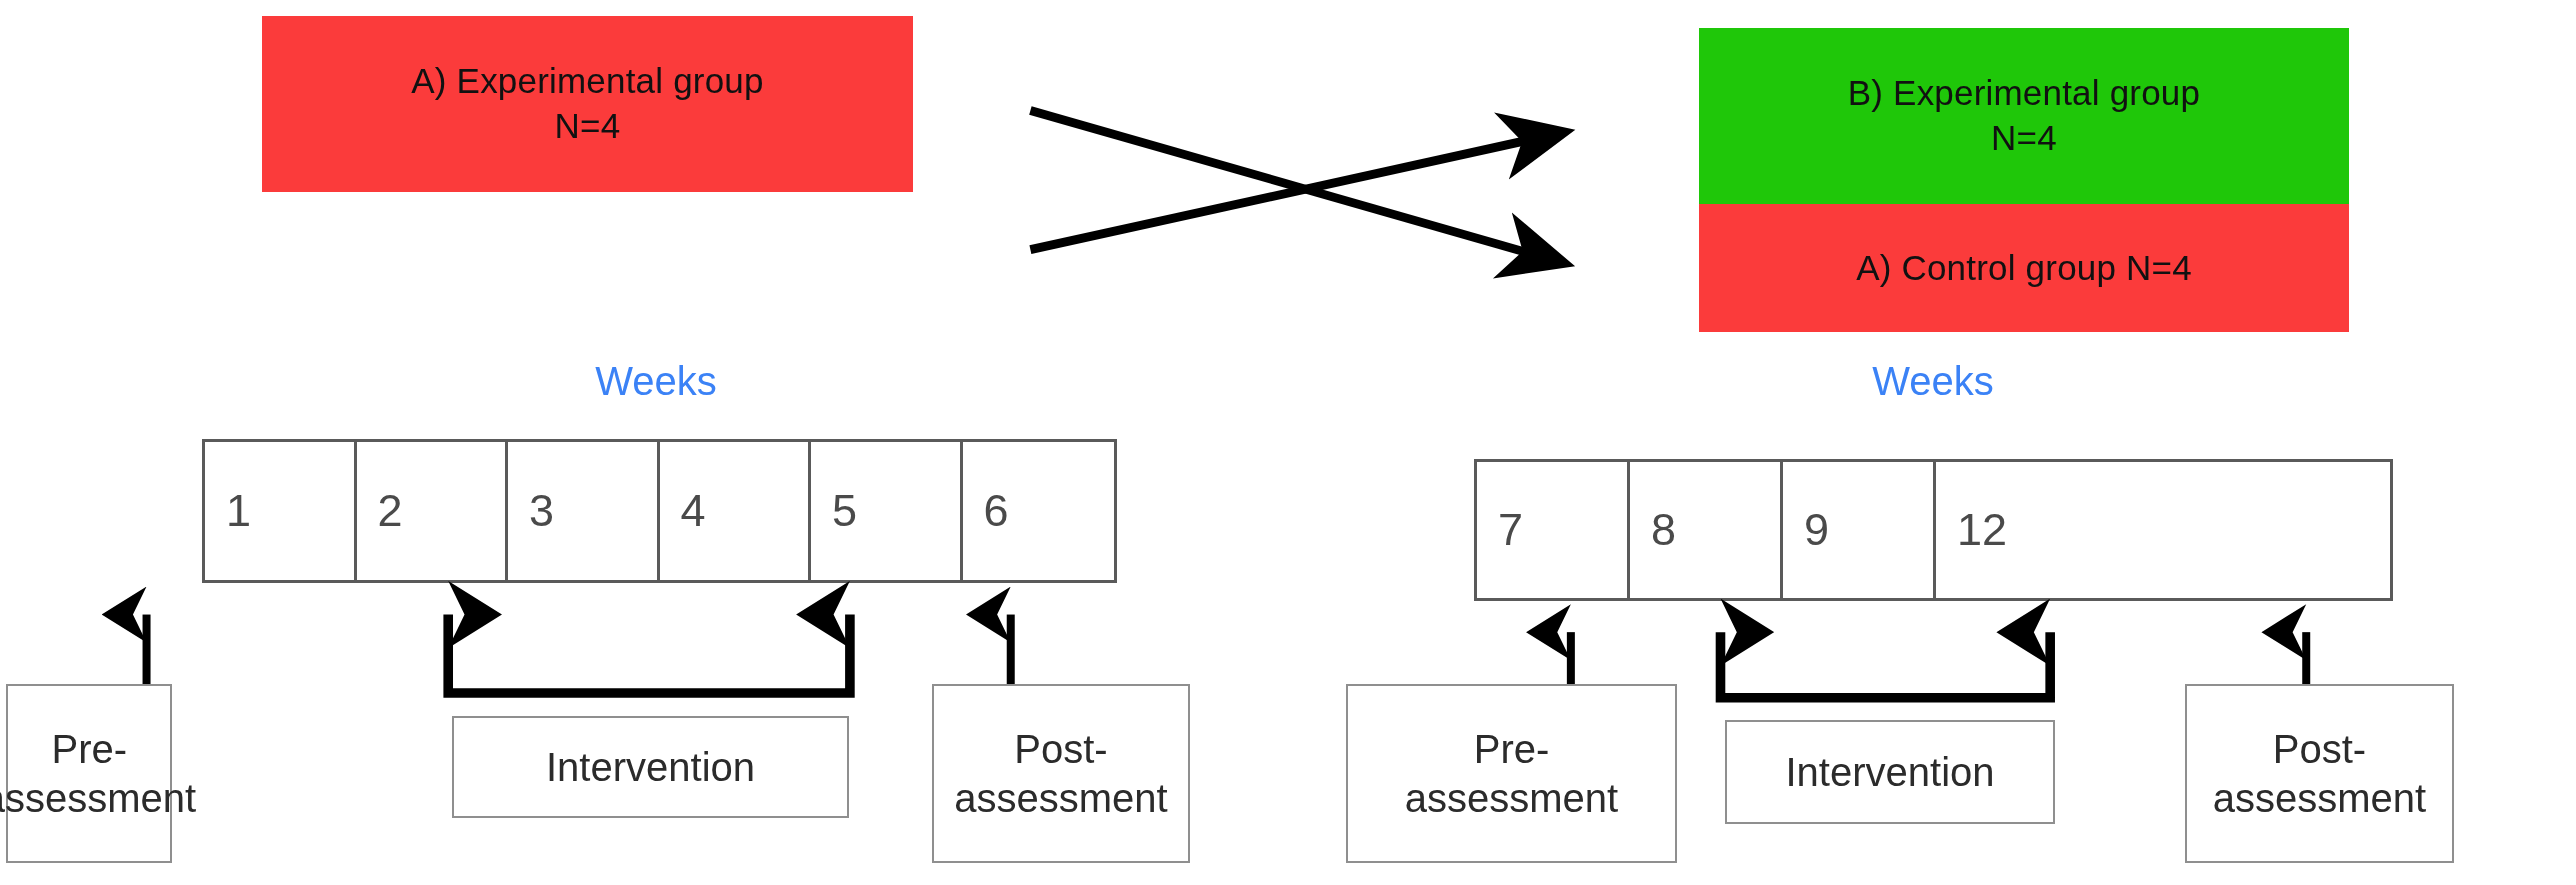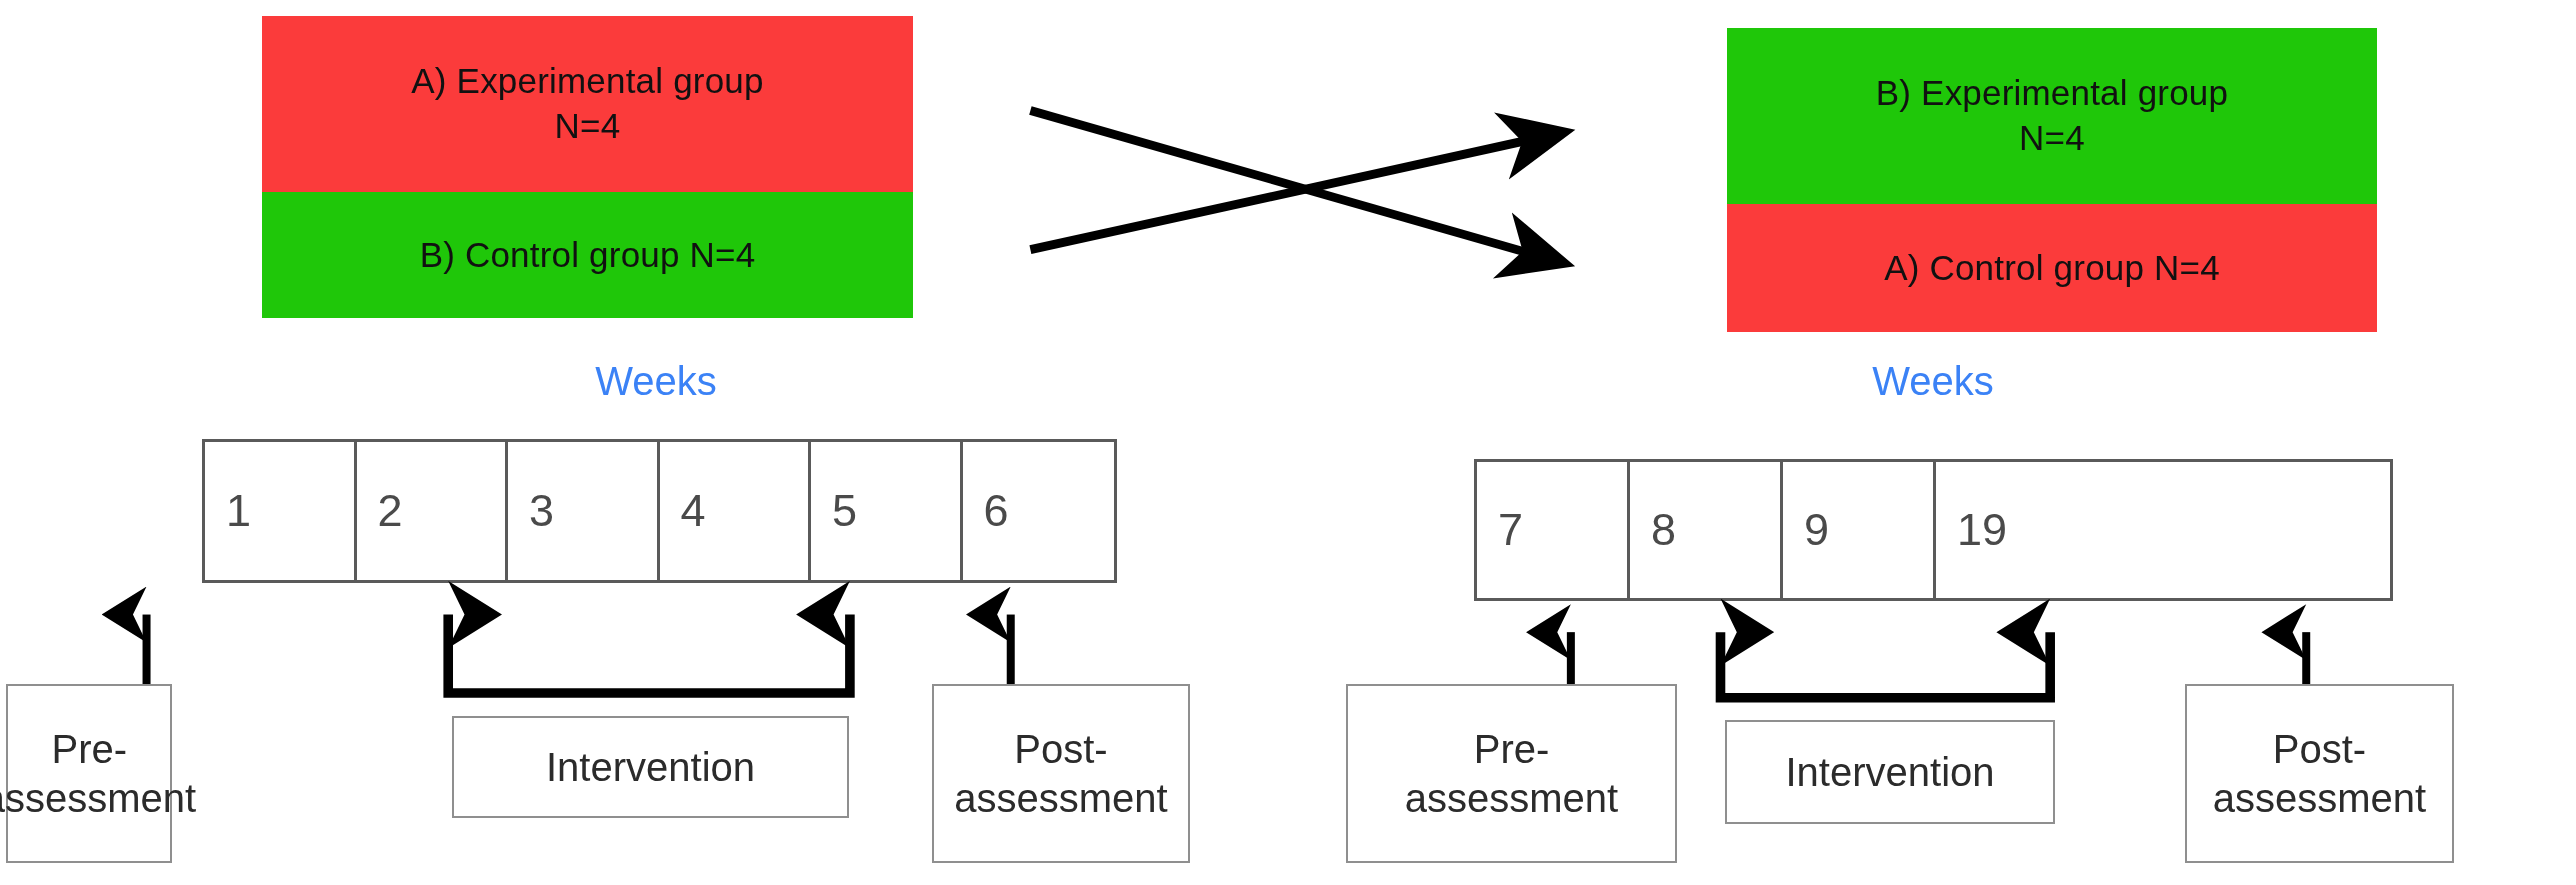--- a/index.html
+++ b/index.html
@@ -12,21 +12,21 @@
   .band{display:flex;align-items:center;justify-content:center;text-align:center;
         font-size:35px;line-height:1.28;letter-spacing:0.2px;color:#111111;}
   .band.red{background:#fb3b3b;}
   .band.green{background:#1fc709;}
   .band .txt{white-space:pre-line;padding:0 11.2px;}
 
   #groupbox-left{left:262px;top:16px;width:651px;height:302px;}
   #groupbox-left .band-a{height:176px;}
   #groupbox-left .band-b{height:126px;}
 
-  #groupbox-right{left:1699px;top:28px;width:650px;height:304px;margin-left:28px;}
+  #groupbox-right{left:1699px;top:28px;width:650px;height:304px;}
   #groupbox-right .band-a{height:176px;}
   #groupbox-right .band-b{height:128px;align-items:center;}
 
   
   #crossover-arrows{position:absolute;left:992px;top:72px;width:632px;height:216px;}
 
   
   .weeks-label{position:absolute;font-size:40px;color:#3b82f6;text-align:center;}
   #weeks-label-left{left:496px;top:359px;width:320px;}
   #weeks-label-right{left:1773px;top:359px;width:320px;}
@@ -65,23 +65,20 @@
 </head>
 <body>
 
 <div class="stage">
 
   <div class="groupbox" id="groupbox-left">
     <div class="band red band-a">
       <span class="txt">A) Experimental group
 N=4</span>
     </div>
-    <div class="band green band-b">
-      <span class="txt">B) Control group N=4</span>
-    </div>
   </div>
 
   <svg id="crossover-arrows" viewBox="0 0 790 270">
     <defs>
       <marker id="ah" markerWidth="9" markerHeight="9" refX="7" refY="4.5" orient="auto" markerUnits="strokeWidth">
         <path d="M0,0.6 L8.6,4.5 L0,8.4 L2.4,4.5 Z" fill="#000000"></path>
       </marker>
     </defs>
     <line x1="48" y1="48" x2="712" y2="238" stroke="#000000" stroke-width="11" marker-end="url(#ah)"></line>
     <line x1="48" y1="222" x2="712" y2="76" stroke="#000000" stroke-width="11" marker-end="url(#ah)"></line>
@@ -106,21 +103,21 @@
     <div class="week-cell">3</div>
     <div class="week-cell">4</div>
     <div class="week-cell">5</div>
     <div class="week-cell">6</div>
   </div>
 
   <div class="weeks-table" id="weeks-table-right">
     <div class="week-cell">7</div>
     <div class="week-cell">8</div>
     <div class="week-cell">9</div>
-    <div class="week-cell">19</div>
+    <div class="week-cell">12</div>
   </div>
 
   <svg id="connector-layer" viewBox="0 0 3219 1106">
     <defs>
       <marker id="up" markerWidth="7" markerHeight="7" refX="3.5" refY="5.6" orient="auto" markerUnits="strokeWidth">
         <path d="M3.5,0 L7,5.6 L3.5,3.9 L0,5.6 Z" fill="#000000"></path>
       </marker>
     </defs>
 
     <line x1="183" y1="856" x2="183" y2="768" stroke="#000000" stroke-width="10" marker-end="url(#up)"></line>

